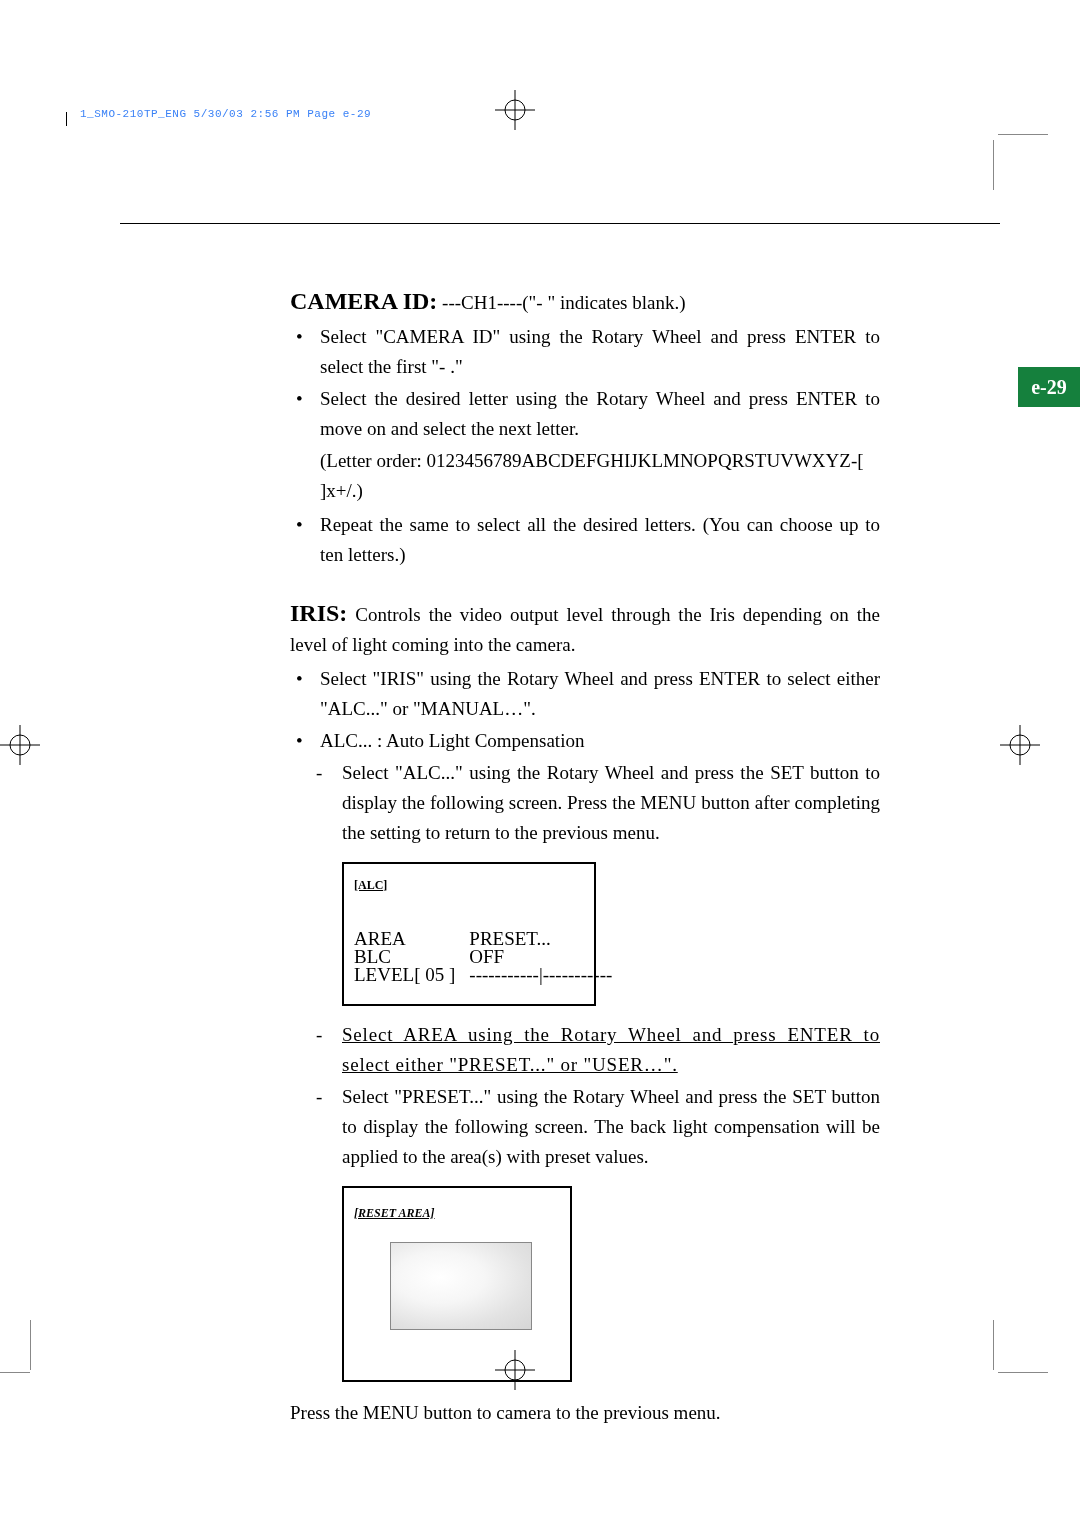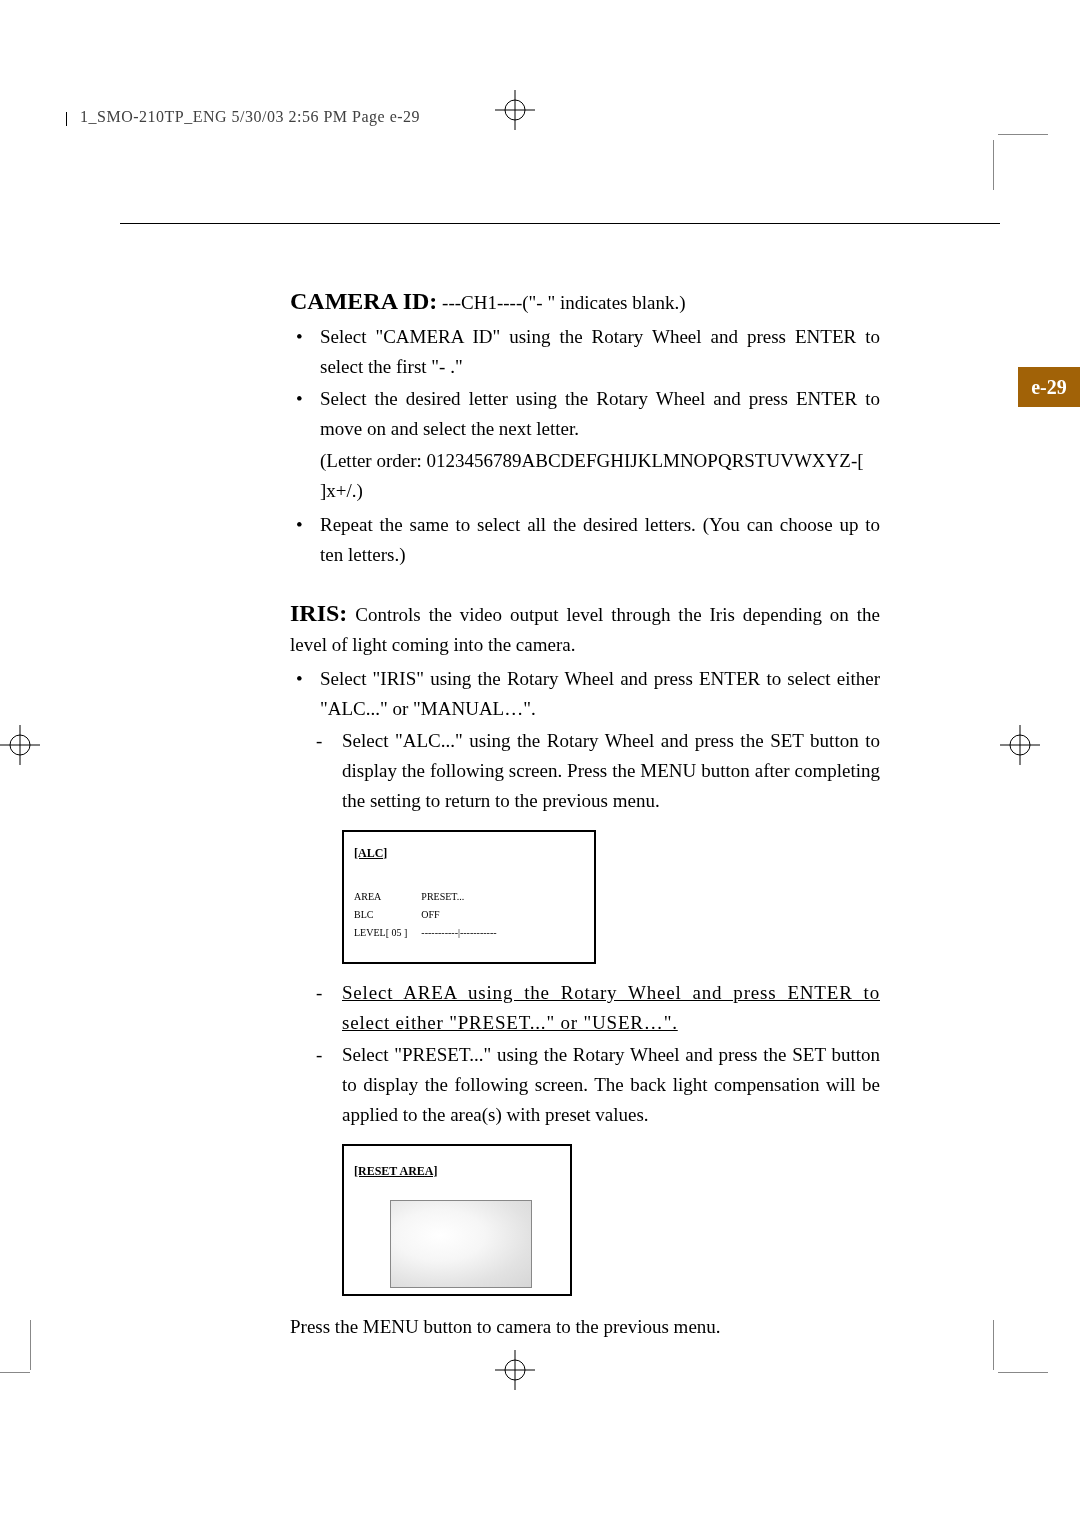--- a/index.html
+++ b/index.html
@@ -9,23 +9,23 @@
     font-family: "Times New Roman", Times, serif;
     color: #000;
     width: 1080px;
     height: 1528px;
     position: relative;
   }
   .header-line {
     position: absolute;
     top: 108px;
     left: 80px;
-    font-family: Liberation Serif, serif;
-    font-size: 16px;
-    color: #404040;
+    font-family: Liberation Mono, monospace;
+    font-size: 11px;
+    color: #3b82f6;
     letter-spacing: 0.5px;
   }
   .header-separator {
     position: absolute;
     top: 112px;
     left: 66px;
     width: 1px;
     height: 14px;
     background: #000;
   }
@@ -49,21 +49,21 @@
     position: absolute;
     height: 1px; width: 50px; background: #888;
   }
   
   .page-tab {
     position: absolute;
     top: 367px;
     right: 0;
     width: 62px;
     height: 40px;
-    background: #a16207;
+    background: #15803d;
     color: #fff;
     font-family: "Times New Roman", Times, serif;
     font-weight: bold;
     font-size: 20px;
     display: flex;
     align-items: center;
     justify-content: center;
   }
   
   .content {
@@ -136,43 +136,44 @@
     font-family: "Times New Roman", Times, serif;
     font-size: 13px;
     line-height: 18px;
   }
   .screen-box .hdr {
     font-weight: bold;
     text-decoration: underline;
     font-size: 12px;
   }
   .screen-box table {
-    margin-top: 26px;
+    margin-top: 36px;
     border-collapse: collapse;
-    font-size: 10px;
+    font-size: 19px;
   }
   .screen-box td { padding: 0 14px 0 0; vertical-align: top; }
   .divider-hr {
     position: absolute;
     top: 223px;
     left: 120px;
     width: 880px;
     height: 1px;
     background: #000;
   }
   
   .preset-box {
     border: 2px solid #000;
     width: 230px;
-    height: 152px;
+    height: 196px;
     margin: 14px 0 14px 52px;
     padding: 10px 10px;
     font-family: "Times New Roman", Times, serif;
     font-size: 12px;
     box-sizing: border-box;
+    font-style: italic;
   }
   .preset-box .hdr2 {
     font-weight: bold;
     text-decoration: underline;
   }
   .gradient-rect {
     margin-top: 14px;
     margin-left: 36px;
     width: 140px;
     height: 86px;
@@ -247,20 +248,21 @@
     </ul>
   </div>
 
 
   <div class="block" style="margin-top:28px;">
     <div class="para">
       <span class="section-title">IRIS:</span><span class="section-desc"> Controls the video output level through the Iris depending on the level of light coming into the camera.</span>
     </div>
     <ul class="bullets">
       <li>Select "IRIS" using the Rotary Wheel and press  ENTER to select either "ALC..." or "MANUAL…".</li>
+      <li>ALC... : Auto Light Compensation</li>
     </ul>
     <ul class="dashlist">
       <li>Select "ALC..." using the Rotary Wheel and press the SET button to display the following screen. Press the MENU button after completing the setting to return to the previous menu.</li>
     </ul>
 
     <div class="screen-box">
       <div class="hdr">[ALC]</div>
       <table>
         <tbody>
             <tr>

